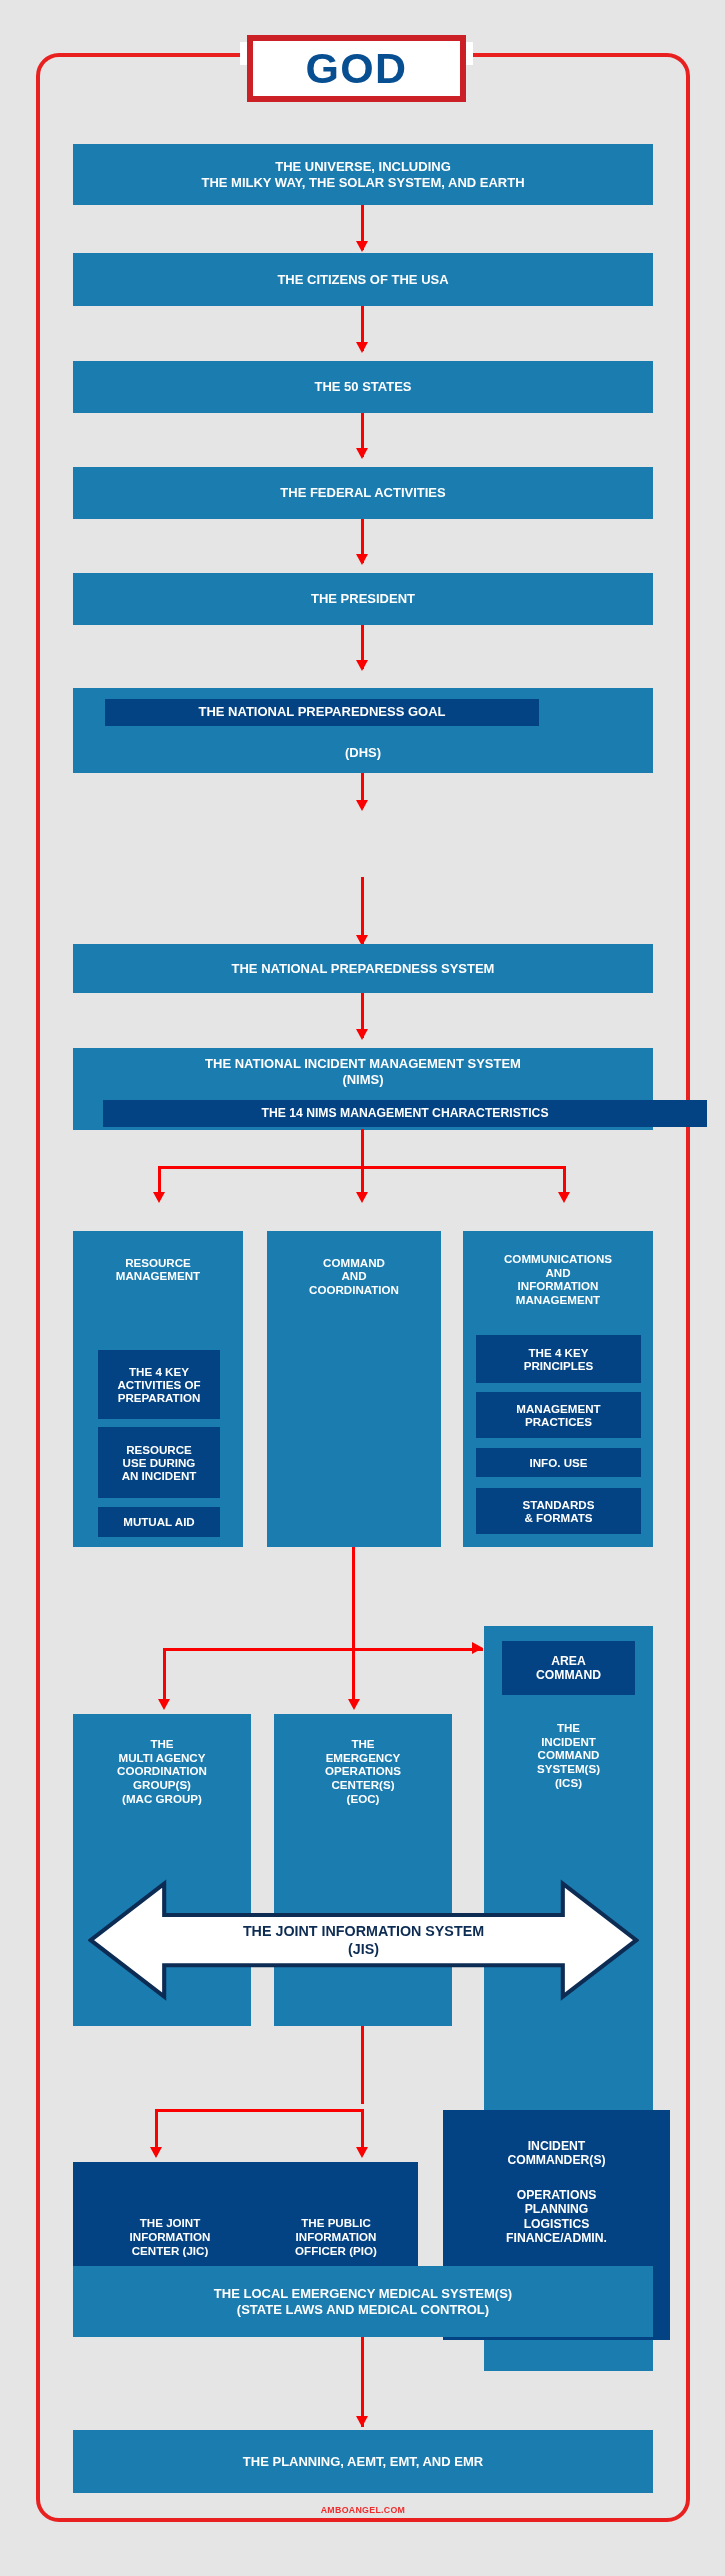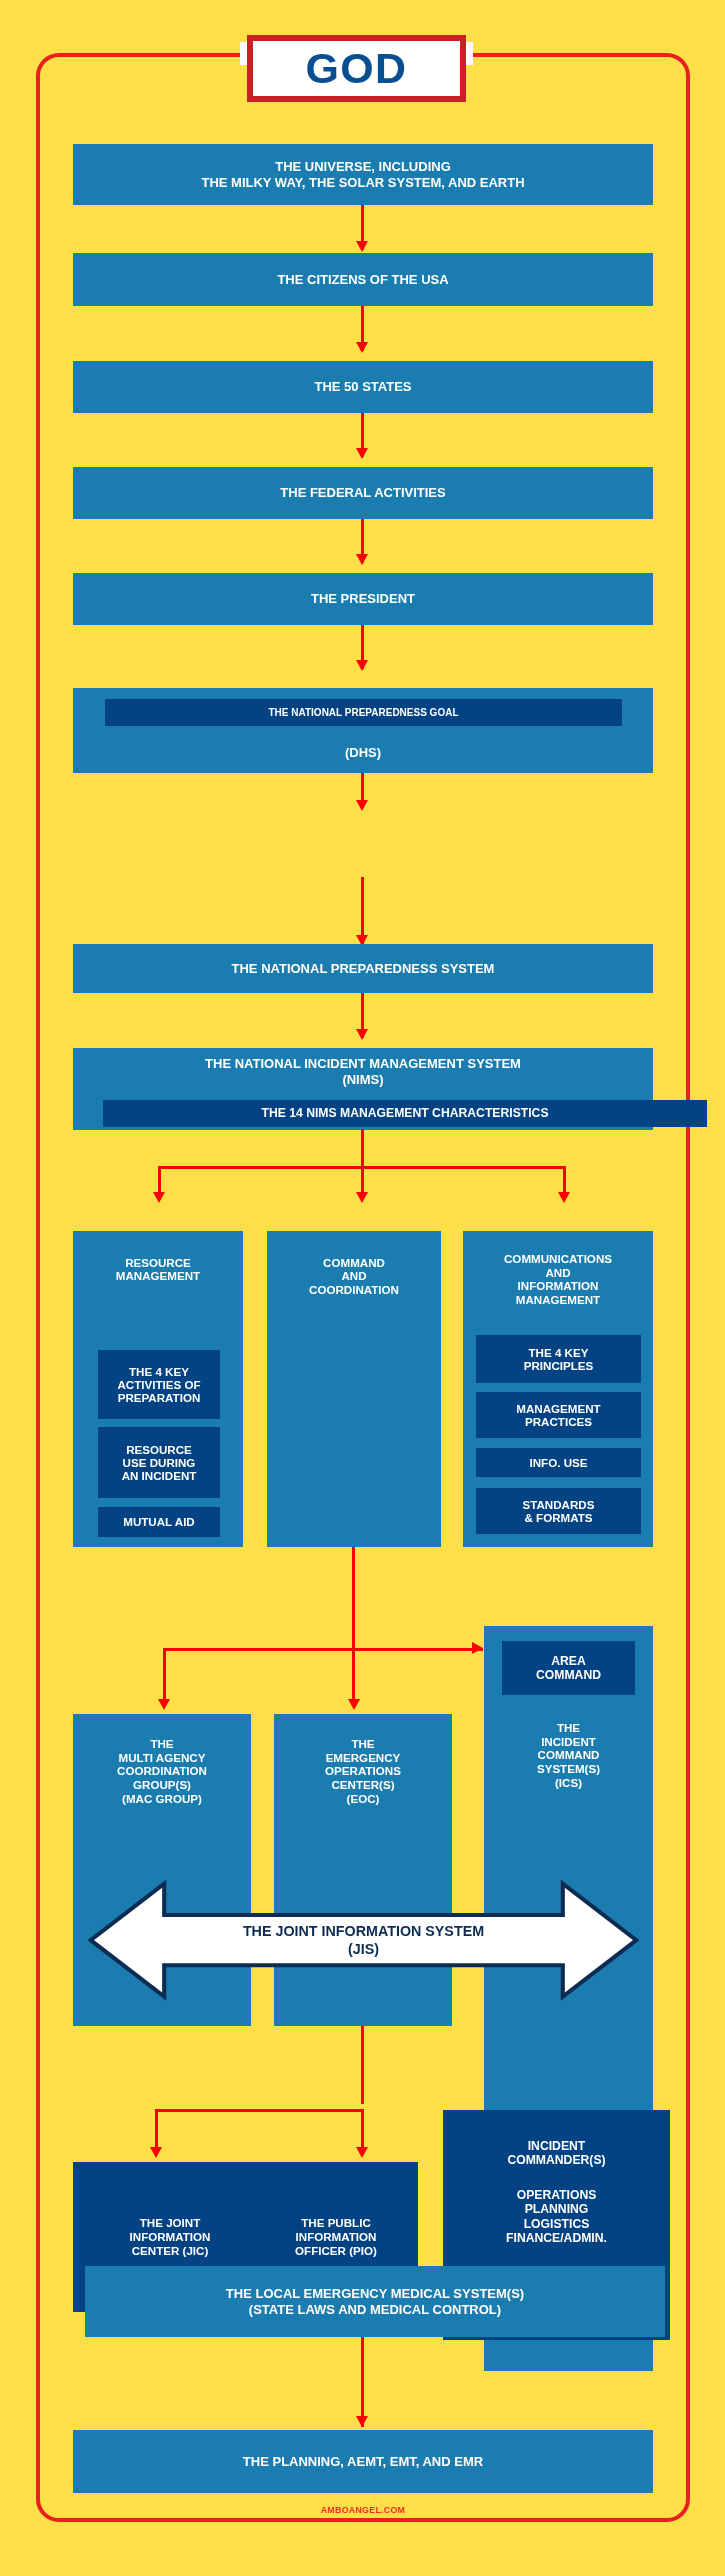--- a/index.html
+++ b/index.html
@@ -1,17 +1,17 @@
 <!DOCTYPE html>
 <html style="font-size:11px"><head>
 <meta charset="utf-8">
 <style>
   html,body{margin:0;padding:0;background:#ffffff;}
   body{font-family:"Liberation Sans","DejaVu Sans",sans-serif;}
-  #root{position:relative;width:726px;height:2576px;background:#fde047;overflow:hidden;}
+  #root{position:relative;width:726px;height:2576px;background:#e5e5e5;overflow:hidden;}
 
   
   .frame{
     position:absolute;left:36px;top:53px;width:654px;height:2469px;
     border:4.8px solid #e8201f;border-radius:23px;box-sizing:border-box;
     background:transparent;
   }
   
   .frame-gap{
     position:absolute;top:42px;left:240px;width:233px;height:23px;background:#fff;
@@ -110,21 +110,21 @@
   <div class="box" style="left:73px;top:573px;width:580px;height:52px;font-size:13px;">
     <span>THE PRESIDENT</span>
   </div>
   <div class="vline" style="left:361px;top:625px;height:44px;"></div>
   <div class="arrowhead-down" style="left:356px;top:660px;"></div>
 
   <div class="box" style="left:73px;top:688px;width:580px;height:85px;font-size:13px;justify-content:flex-start;padding-top:9.5px;gap:32px;">
     <span>THE DEPARTMENT OF HOMELAND SECURITY</span>
     <span>(DHS)</span>
   </div>
-  <div class="sub" style="position:absolute;left:105px;top:699px;width:517px;height:27px;font-size:10px;">
+  <div class="sub" style="position:absolute;left:105px;top:699px;width:434px;height:27px;font-size:13px;">
     <span>THE NATIONAL PREPAREDNESS GOAL</span>
   </div>
   <div class="vline" style="left:361px;top:773px;height:35px;"></div>
   <div class="arrowhead-down" style="left:356px;top:800px;"></div>
 
   <div class="vline" style="left:361px;top:877px;height:69px;"></div>
   <div class="arrowhead-down" style="left:356px;top:935px;"></div>
 
   <div class="box" style="left:73px;top:944px;width:580px;height:49px;font-size:13px;">
     <span>THE NATIONAL PREPAREDNESS SYSTEM</span>
@@ -262,21 +262,21 @@
   <div class="box navy" style="left:443px;top:2110px;width:227px;height:230px;font-size:12.2px;justify-content:flex-start;padding-top:28.6px;z-index:4;">
     <span>INCIDENT</span>
     <span>COMMANDER(S)</span>
     <span style="height:20.4px;display:block;"></span>
     <span>OPERATIONS</span>
     <span>PLANNING</span>
     <span>LOGISTICS</span>
     <span>FINANCE/ADMIN.</span>
   </div>
 
-  <div class="box" style="left:85px;top:2266px;width:580px;height:71px;font-size:13px;z-index:5;">
+  <div class="box" style="left:73px;top:2266px;width:580px;height:71px;font-size:13px;z-index:5;">
     <span>THE LOCAL EMERGENCY MEDICAL SYSTEM(S)</span>
     <span>(STATE LAWS AND MEDICAL CONTROL)</span>
   </div>
 
   <div class="vline" style="left:361px;top:2337px;height:90px;z-index:6;"></div>
   <div class="arrowhead-down" style="left:356px;top:2416px;z-index:6;"></div>
 
   <div class="box" style="left:73px;top:2430px;width:580px;height:63px;font-size:13px;z-index:6;">
     <span>THE PLANNING, AEMT, EMT, AND EMR</span>
   </div>

